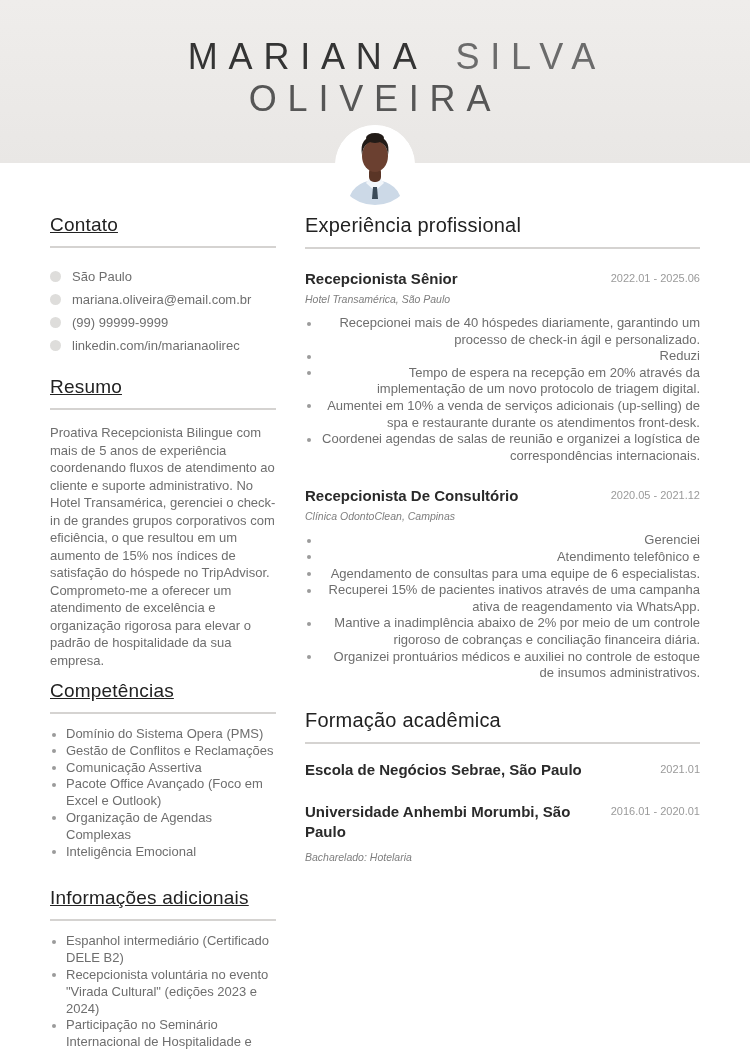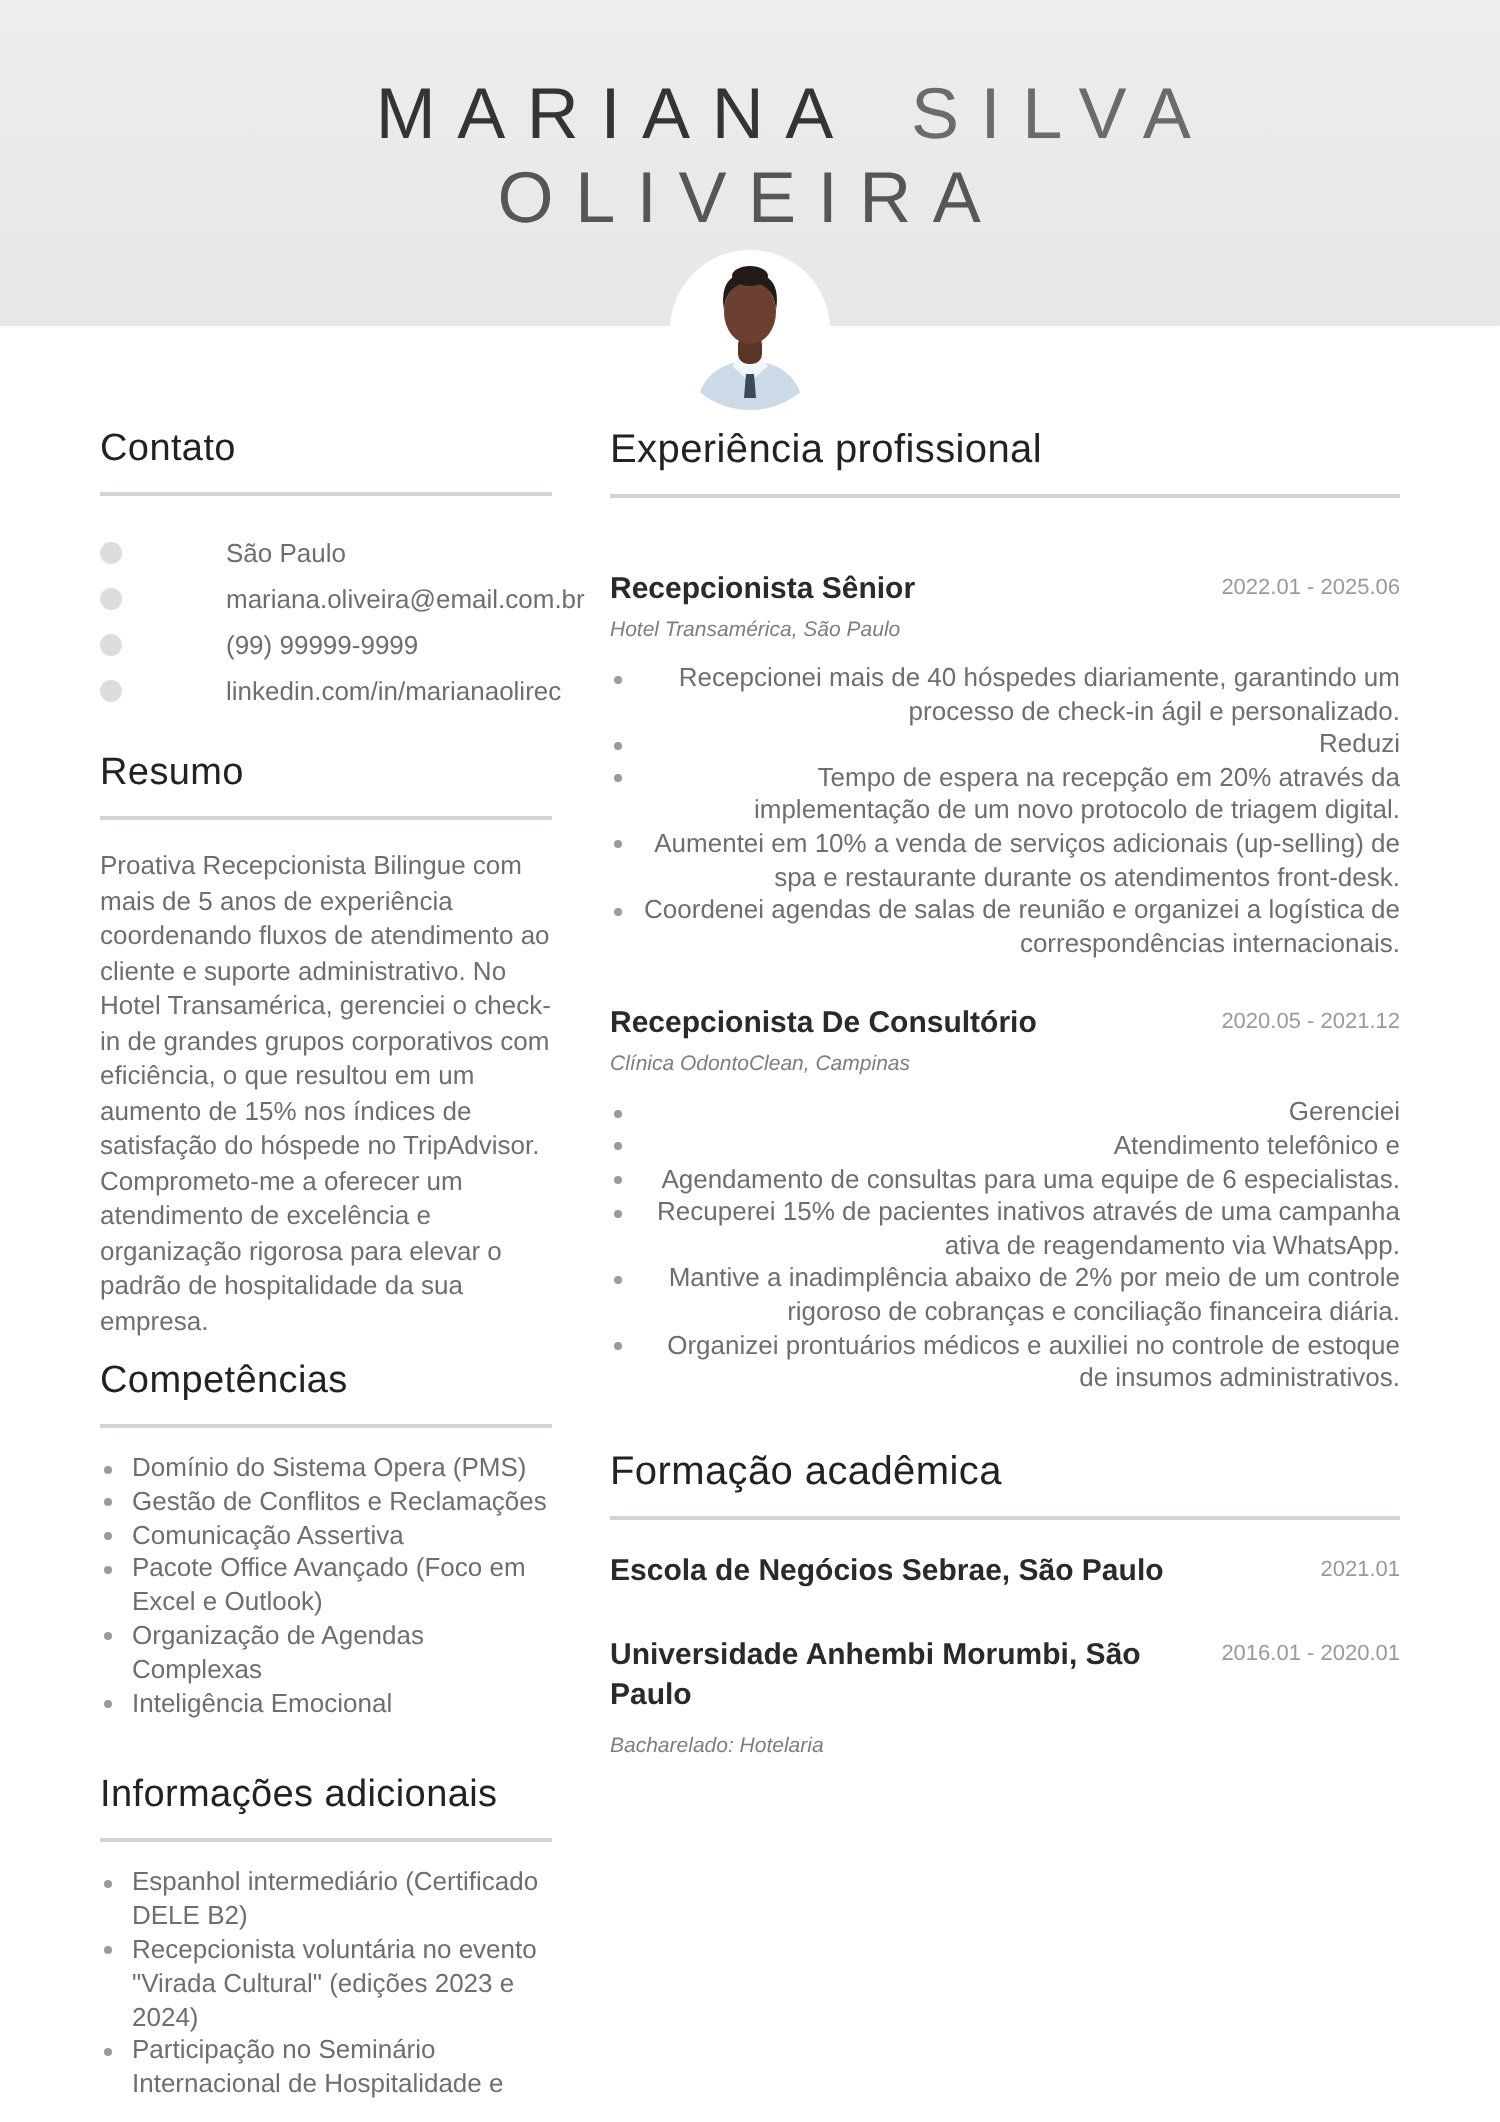--- a/index.html
+++ b/index.html
@@ -52,20 +52,21 @@
   }
   .col-left  { width: 226px; flex: 0 0 226px; }
   .col-right { flex: 1; min-width: 0; }
 
   h2.side-heading {
     font-size: 19px;
     line-height: 23px;
     font-weight: 400;
     color: #222222;
     letter-spacing: 0.2px;
+    text-decoration: underline;
   }
   h2.main-heading {
     font-size: 20px;
     line-height: 24px;
     font-weight: 400;
     color: #222222;
     letter-spacing: 0.2px;
   }
   .rule {
     border: none;
@@ -74,21 +75,20 @@
   }
 
   
   .contact-list { list-style: none; margin-top: 17px; }
   .contact-list li {
     display: flex;
     align-items: center;
     height: 23px;
     font-size: 13px;
     color: #6e6e6e;
-    gap: 41px;
   }
   .contact-icon {
     width: 11px; height: 11px;
     border-radius: 50%;
     background: #dedddb;
     margin-right: 11px;
     flex: 0 0 11px;
   }
 
   .section-resumo   { margin-top: 18px; }
@@ -113,21 +113,21 @@
   ul.dots li::before {
     content: "";
     position: absolute;
     left: 2px; top: 6.5px;
     width: 4px; height: 4px;
     border-radius: 50%;
     background: #9b9b9b;
   }
 
   
-  .job { margin-top: 36px; }
+  .job { margin-top: 20px; }
   .job + .job { margin-top: 22px; }
   .job-head {
     display: flex;
     justify-content: space-between;
     align-items: flex-start;
   }
   .job-role {
     font-size: 15px;
     line-height: 20px;
     font-weight: 700;

